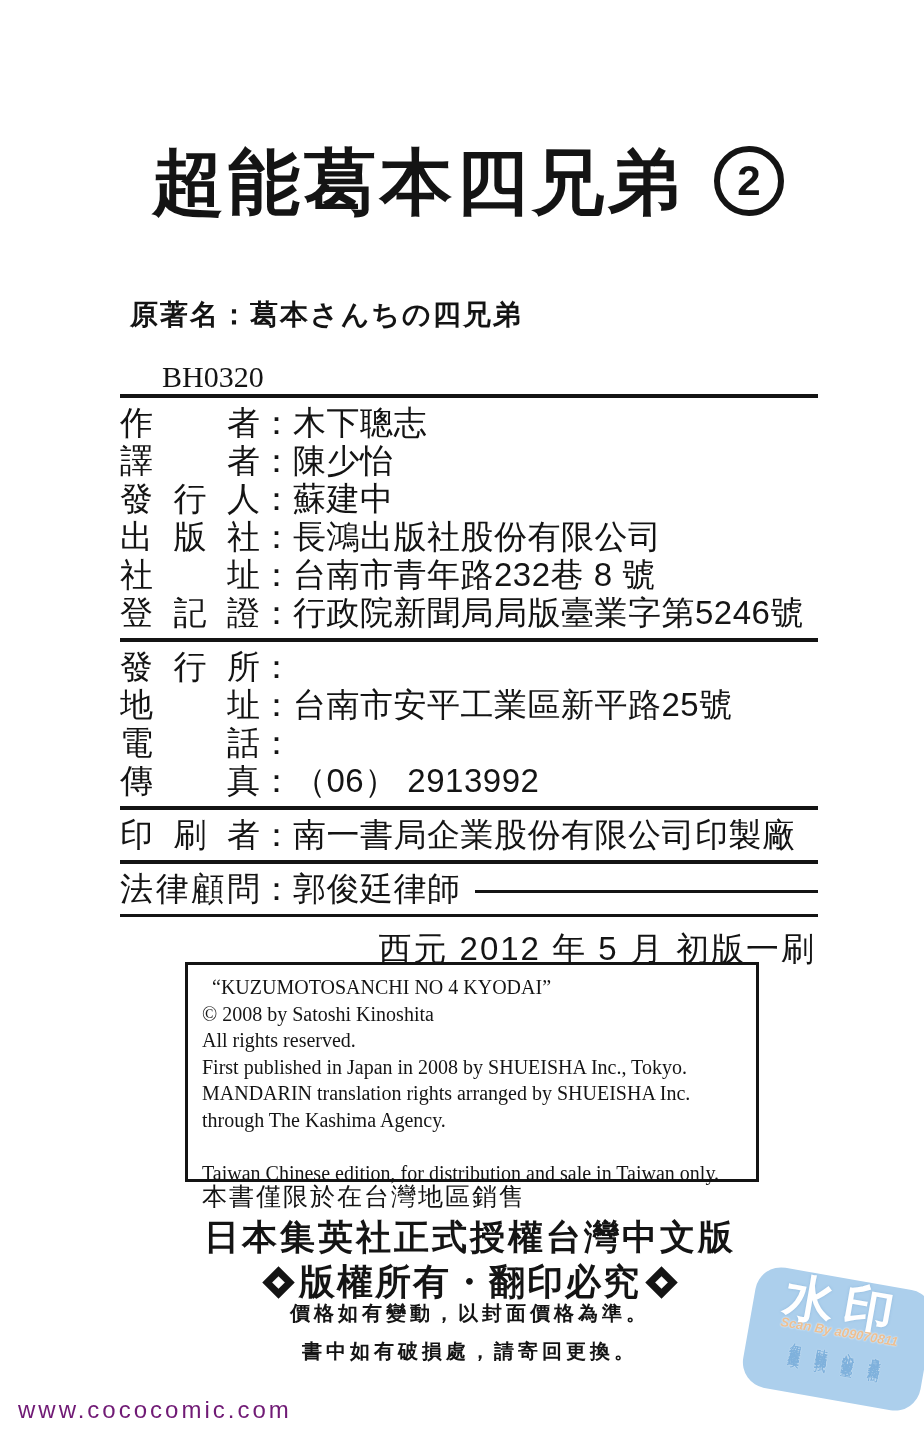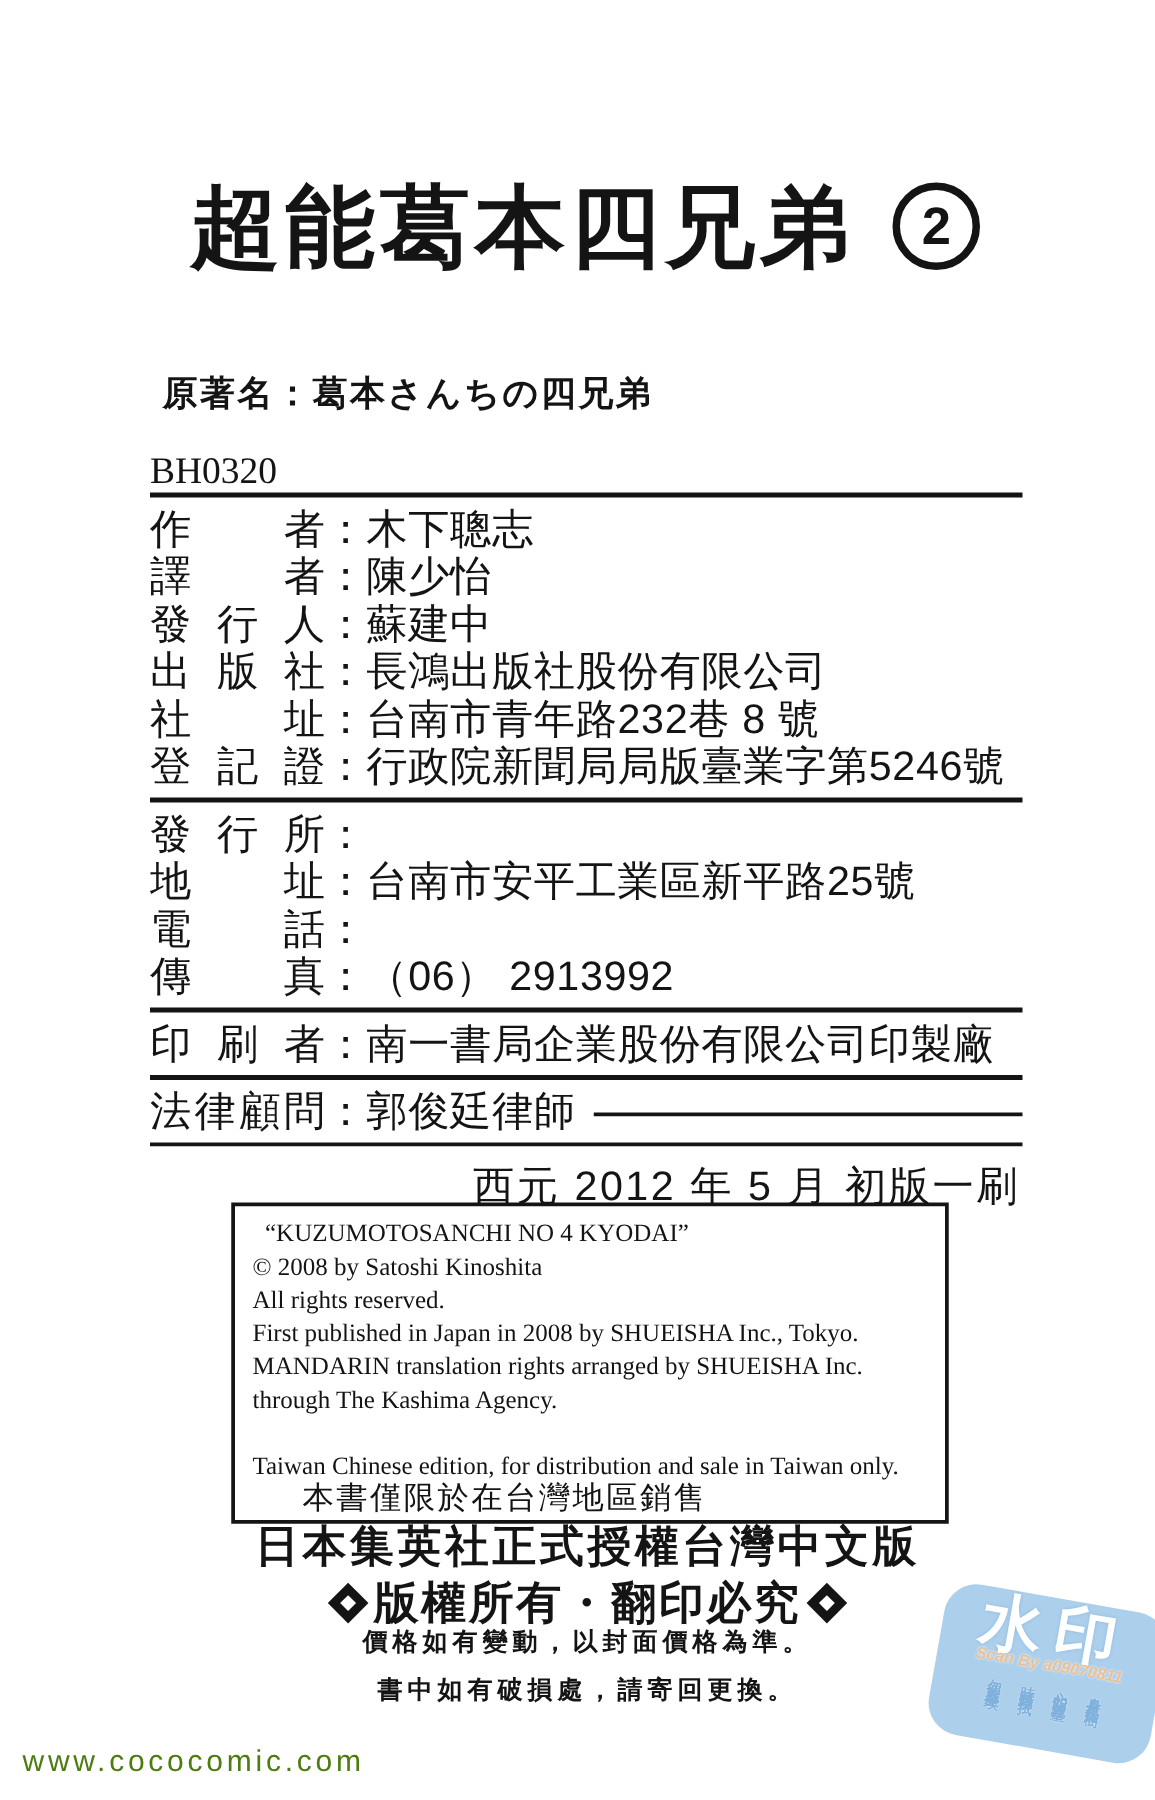--- a/index.html
+++ b/index.html
@@ -18,52 +18,52 @@
     display:flex;align-items:center;justify-content:center;
     font-size:42px;font-weight:800;line-height:1;
   }
 
   
   .original-title{position:absolute;left:130px;top:296px;font-size:28px;font-weight:700;letter-spacing:2px;white-space:nowrap;}
 
   
   .colophon{position:absolute;left:120px;top:360px;width:698px;}
   .bh-row{display:flex;align-items:flex-end;border-bottom:4px solid #141414;padding-bottom:1px;}
-  .bh-code{font-family:"Liberation Serif","DejaVu Serif",serif;font-size:30px;line-height:1.1;}
+  .bh-code{font-family:"Liberation Serif","DejaVu Serif",serif;font-size:30px;line-height:1.1;margin-left:42px;}
   .c-section{border-bottom:4px solid #141414;padding:5px 0 6px 0;}
   .c-section.last{border-bottom:3px solid #141414;}
   .c-row{display:flex;align-items:baseline;font-size:33px;font-weight:500;line-height:37px;margin:1px 0;white-space:nowrap;}
   .row-label{width:140px;display:flex;justify-content:space-between;flex-shrink:0;}
   .row-colon{flex-shrink:0;}
   .row-value{letter-spacing:0.5px;}
   .row-fill{flex:1;border-bottom:3px solid #141414;transform:translateY(-7px);margin-left:14px;}
   .edition-line{text-align:right;font-size:33px;font-weight:500;margin-top:10px;letter-spacing:2px;padding-right:2px;}
 
   
   .copyright-box{
-    position:absolute;left:185px;top:962px;width:574px;height:257px;box-sizing:border-box;
+    position:absolute;left:185px;top:962px;width:574px;height:220px;box-sizing:border-box;
     border:3px solid #141414;padding:9px 10px 6px 14px;
     font-family:"Liberation Serif","DejaVu Serif",serif;font-size:20px;line-height:26.5px;
   }
   .cr-line{min-height:26.5px;white-space:nowrap;}
   .cr-line.first{padding-left:10px;}
-  .cr-line.cjk{font-family:Liberation Serif, serif;font-size:25px;letter-spacing:2px;font-weight:500;margin-left:40px;}
+  .cr-line.cjk{font-family:Liberation Mono, monospace;font-size:25px;letter-spacing:2px;font-weight:500;}
 
   
   .footer-center{position:absolute;left:120px;width:700px;text-align:center;}
   .license-line{top:1214px;font-size:35px;font-weight:700;letter-spacing:3px;}
   .rights-line{top:1258px;display:flex;justify-content:center;align-items:center;font-size:36px;font-weight:700;letter-spacing:2px;}
   .diamond-icon{width:23px;height:23px;background:#141414;transform:rotate(45deg);position:relative;margin:0 9px;flex-shrink:0;}
   .diamond-icon::after{content:"";position:absolute;left:7px;top:7px;right:7px;bottom:7px;background:#fff;}
   .notice-line{font-family:"Liberation Serif","DejaVu Serif",serif;font-weight:600;font-size:20px;letter-spacing:4px;}
   .notice-1{top:1300px;}
   .notice-2{top:1338px;}
 
   
-  .site-url{position:absolute;left:18px;top:1396px;font-size:24px;color:#4d7c0f;letter-spacing:3px;font-weight:500;}
+  .site-url{position:absolute;left:18px;top:1396px;font-size:24px;color:#701a75;letter-spacing:3px;font-weight:500;}
 
   
   .watermark{
     position:absolute;left:748px;top:1278px;width:180px;height:122px;
     background:#accfec;border-radius:26px;transform:rotate(10deg);
     text-align:center;
   }
   .wm-big{font-size:50px;font-weight:800;color:#ffffff;letter-spacing:10px;line-height:1.05;margin-top:1px;text-shadow:0 0 3px #8fb9dd;white-space:nowrap;}
   .wm-scan{font-size:13px;font-weight:700;font-style:italic;color:#ecbf92;margin-top:-8px;white-space:nowrap;text-shadow:0 0 2px #ffffff;}
   .wm-cols{display:flex;flex-direction:row-reverse;justify-content:center;gap:10px;margin-top:2px;}

